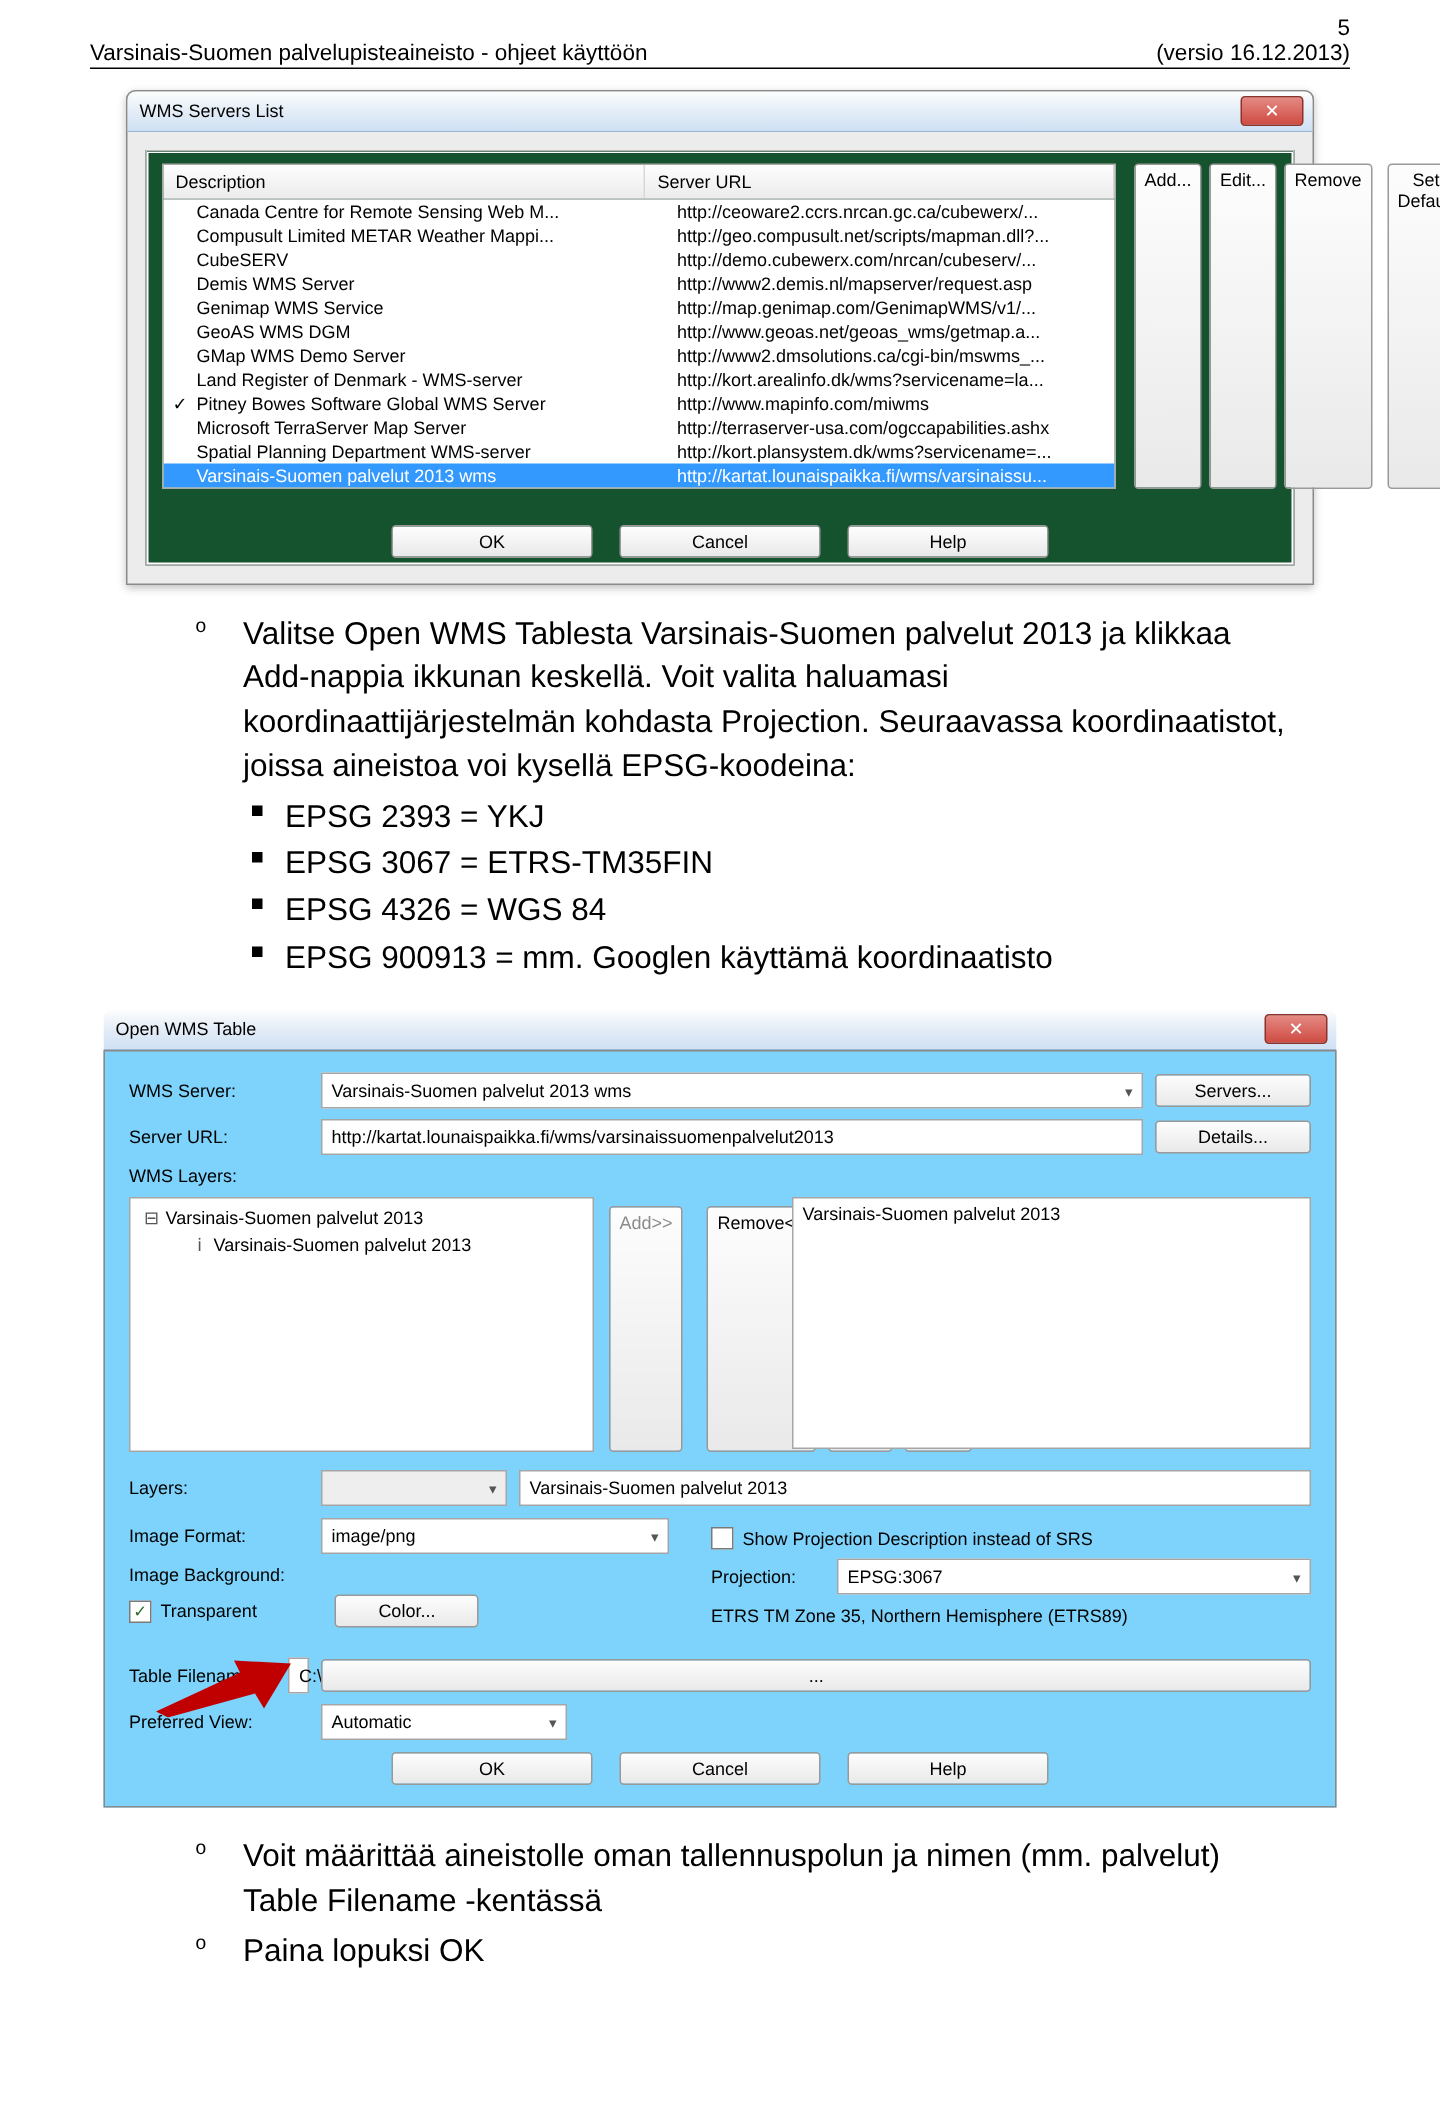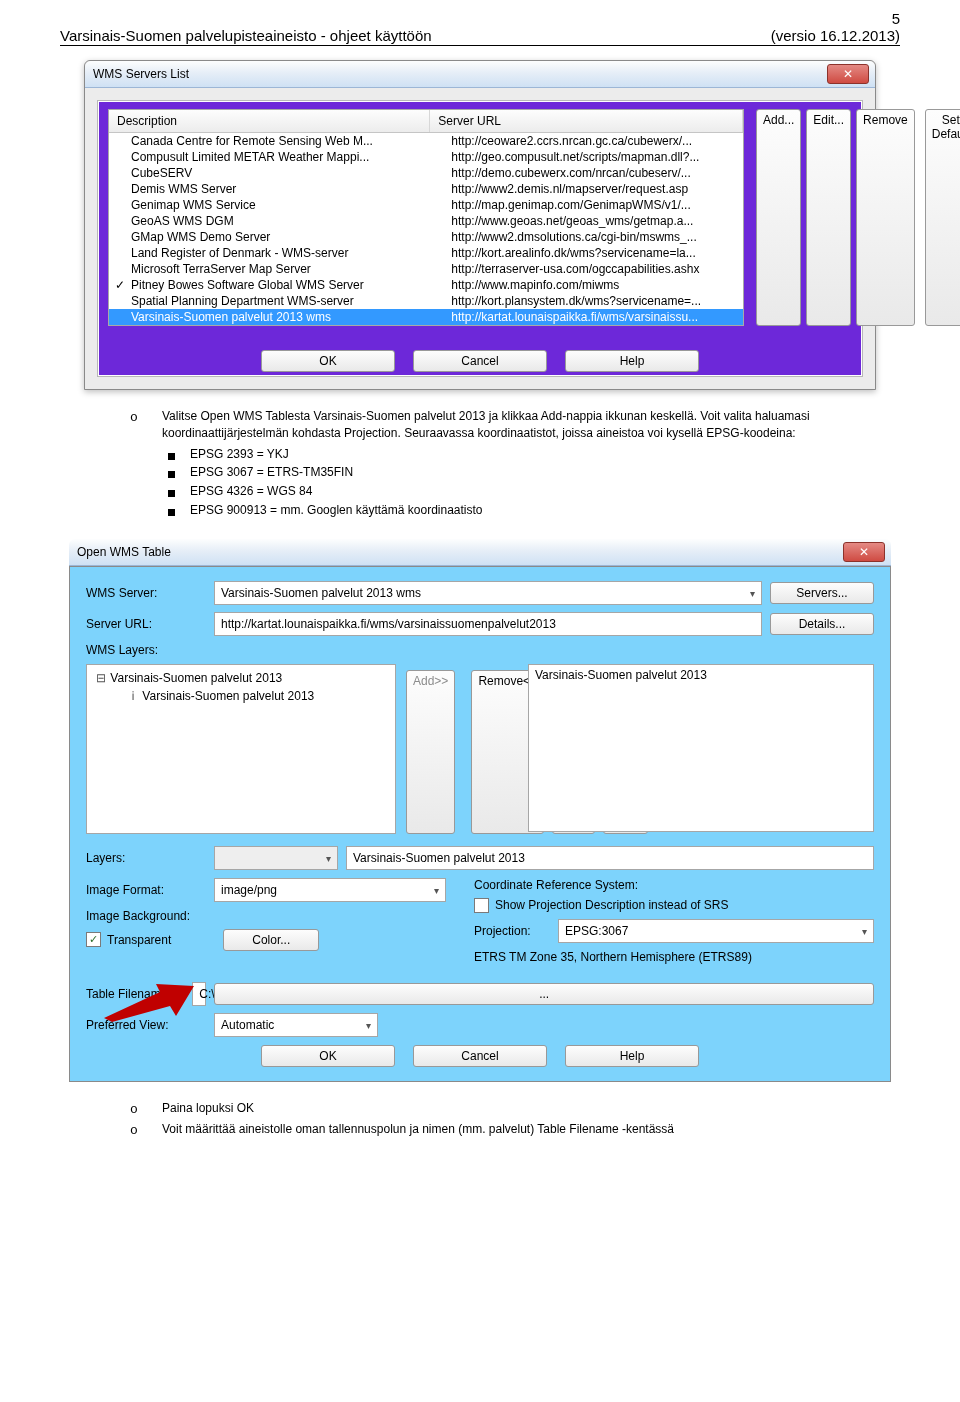--- a/index.html
+++ b/index.html
@@ -60,21 +60,21 @@
     color: #fff;
     display: flex;
     align-items: center;
     justify-content: center;
     font-size: 12px;
   }
   .dlg-body {
     padding: 12px;
   }
   .inner-panel {
-    background: #6d28d9;
+    background: #14532d;
     border: 1px solid #b8b8b8;
     box-shadow: inset 0 0 0 1px #fff;
   }
   .list-area {
     display: flex;
     gap: 12px;
     padding: 8px 10px 10px 10px;
   }
   .list-box {
     flex: 1;
@@ -150,21 +150,21 @@
     margin-top: 14px;
     margin-bottom: 4px;
   }
   .dlg-footer .win-btn {
     width: 120px;
   }
 
   
   .body-text {
     margin: 10px 40px 20px 70px;
-    font-size: 12px;
+    font-size: 21px;
     line-height: 1.4;
   }
   .body-text .o {
     position: relative;
     padding-left: 32px;
     margin-bottom: 4px;
   }
   .body-text .o::before {
     content: "o";
     position: absolute;
@@ -364,27 +364,27 @@
                   <div class="c2">http://www.geoas.net/geoas_wms/getmap.a...</div>
                 </div>
                 <div class="row">
                   <div class="c1">GMap WMS Demo Server</div>
                   <div class="c2">http://www2.dmsolutions.ca/cgi-bin/mswms_...</div>
                 </div>
                 <div class="row">
                   <div class="c1">Land Register of Denmark - WMS-server</div>
                   <div class="c2">http://kort.arealinfo.dk/wms?servicename=la...</div>
                 </div>
-                <div class="row">
-                  <div class="c1">Microsoft TerraServer Map Server</div>
-                  <div class="c2">http://terraserver-usa.com/ogccapabilities.ashx</div>
-                </div>
                 <div class="row checked">
                   <div class="c1">Pitney Bowes Software Global WMS Server</div>
                   <div class="c2">http://www.mapinfo.com/miwms</div>
+                </div>
+                <div class="row">
+                  <div class="c1">Microsoft TerraServer Map Server</div>
+                  <div class="c2">http://terraserver-usa.com/ogccapabilities.ashx</div>
                 </div>
                 <div class="row">
                   <div class="c1">Spatial Planning Department WMS-server</div>
                   <div class="c2">http://kort.plansystem.dk/wms?servicename=...</div>
                 </div>
                 <div class="row selected">
                   <div class="c1">Varsinais-Suomen palvelut 2013 wms</div>
                   <div class="c2">http://kartat.lounaispaikka.fi/wms/varsinaissu...</div>
                 </div>
               </div>
@@ -485,21 +485,20 @@
           </div>
           <div class="inline-label">Image Background:</div>
           <div class="checkbox-row">
             <span class="checkbox-box">✓</span>
             <span>Transparent</span>
             <div style="width:40px"></div>
             <div class="win-btn" style="width:82px">Color...</div>
           </div>
         </div>
         <div class="right">
-          <div class="inline-label">Coordinate Reference System:</div>
           <div class="checkbox-row">
             <span class="checkbox-box"></span>
             <span>Show Projection Description instead of SRS</span>
           </div>
           <div class="form-row">
             <div style="width:76px;font-size:12px">Projection:</div>
             <div class="combo">
               <span>EPSG:3067</span>
               <span class="arrow"></span>
             </div>
@@ -532,16 +531,16 @@
 
       <div class="dlg-footer" style="margin-top:8px">
         <div class="win-btn" style="width:120px">OK</div>
         <div class="win-btn" style="width:120px">Cancel</div>
         <div class="win-btn" style="width:120px">Help</div>
       </div>
     </div>
   </div>
 
   <div class="body-text" style="margin-top:4px">
+    <div class="o">Voit määrittää aineistolle oman tallennuspolun ja nimen (mm. palvelut) Table Filename -kentässä</div>
     <div class="o">Paina lopuksi OK</div>
-    <div class="o">Voit määrittää aineistolle oman tallennuspolun ja nimen (mm. palvelut) Table Filename -kentässä</div>
   </div>
 </div>
 
 </body></html>

